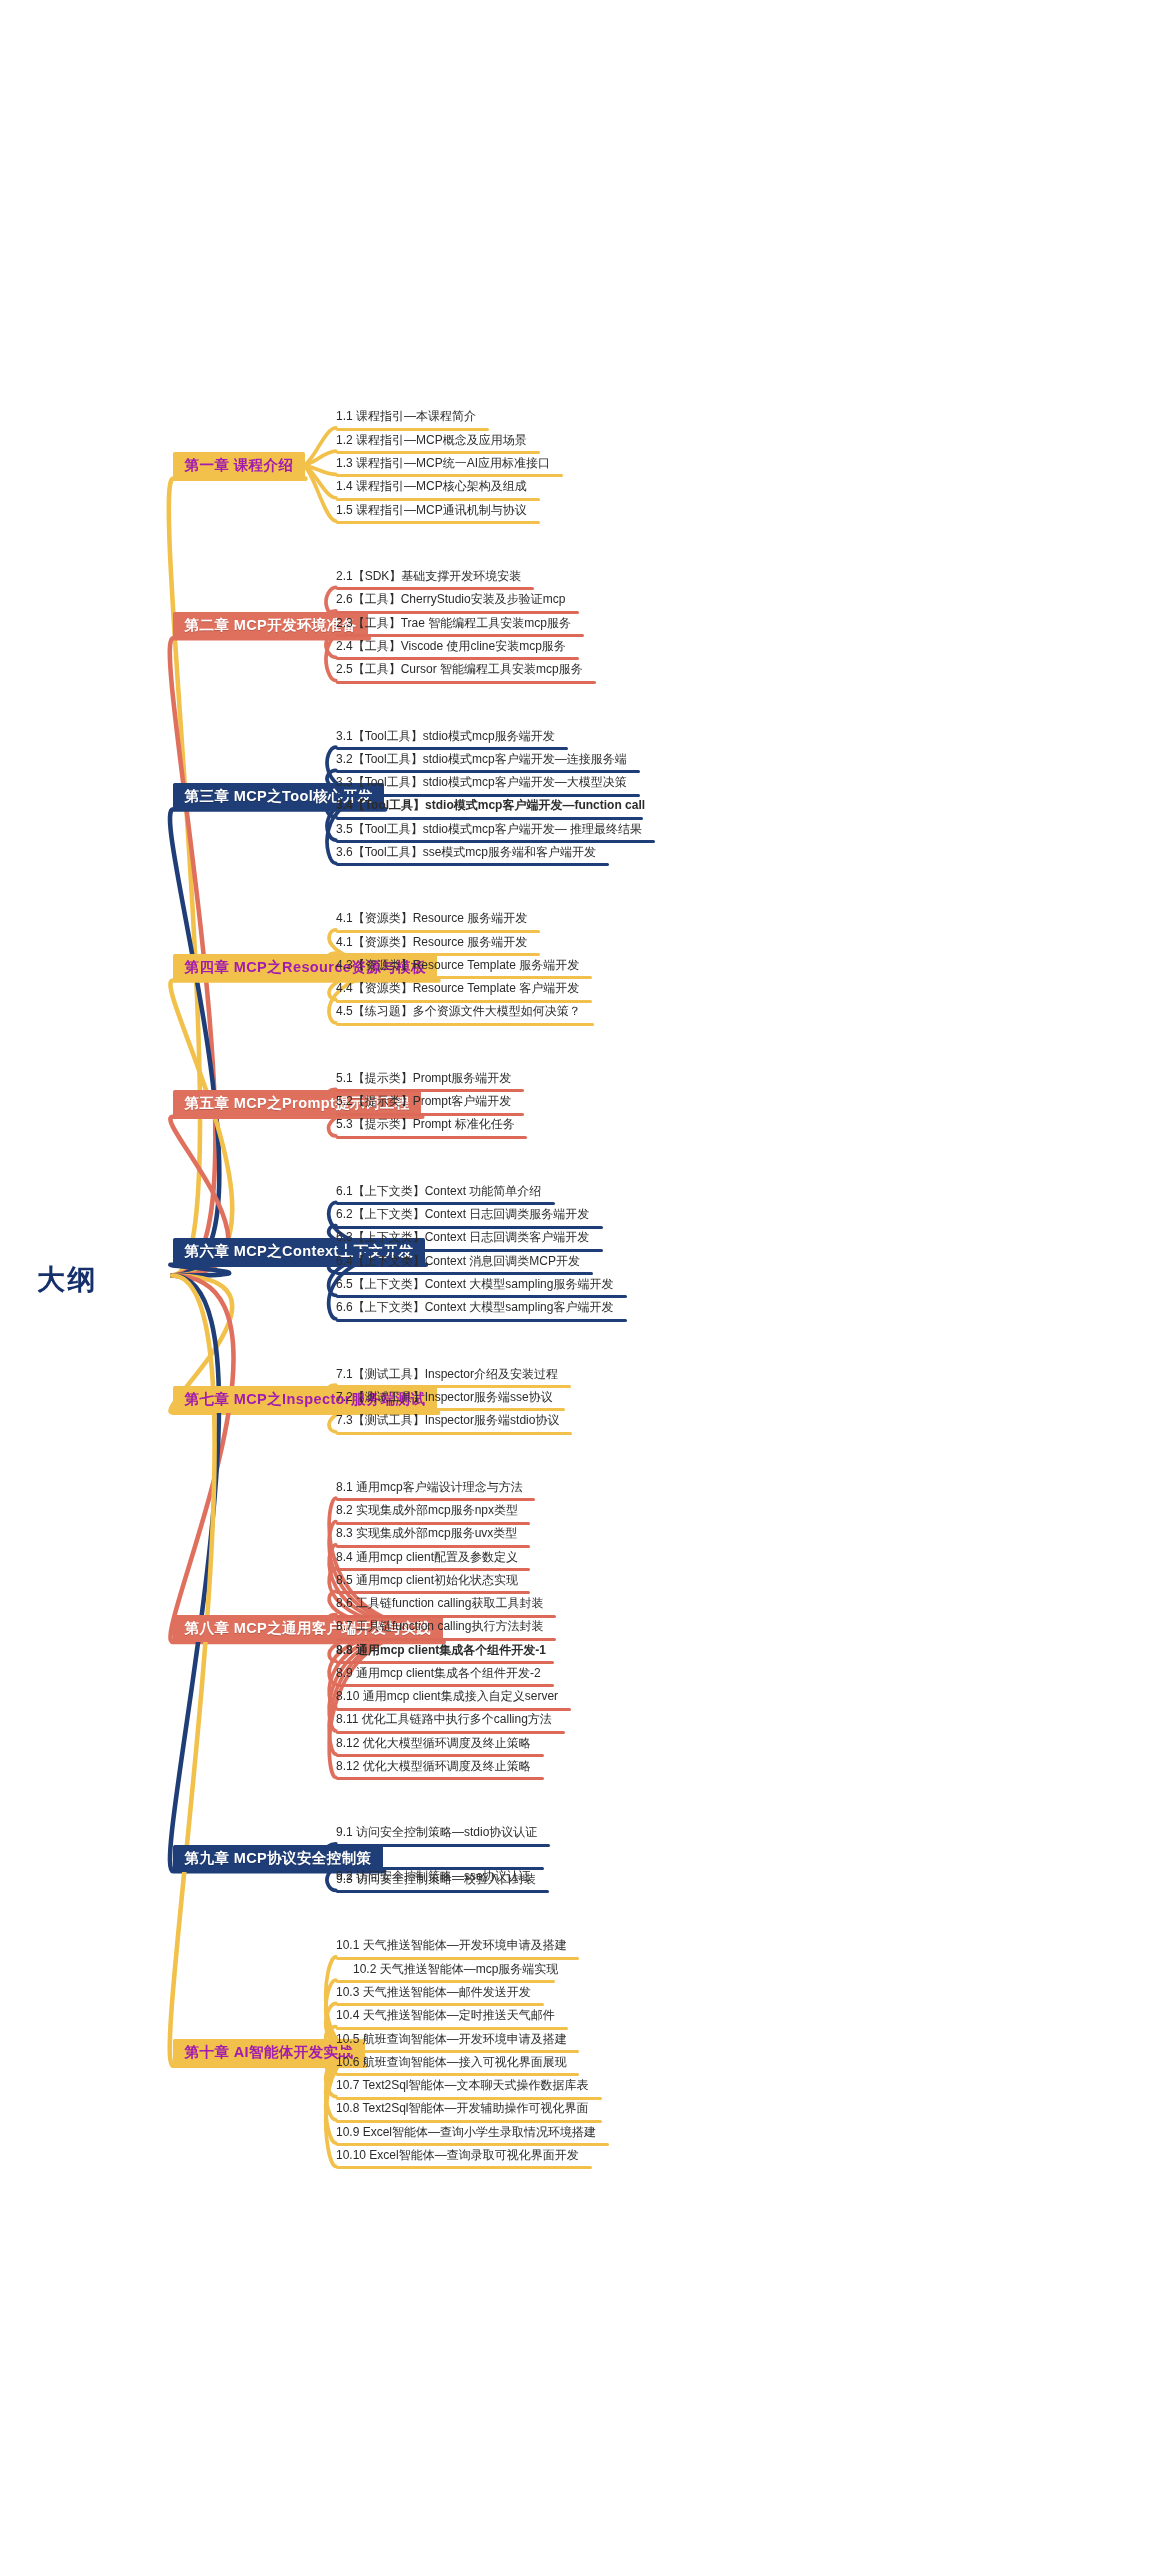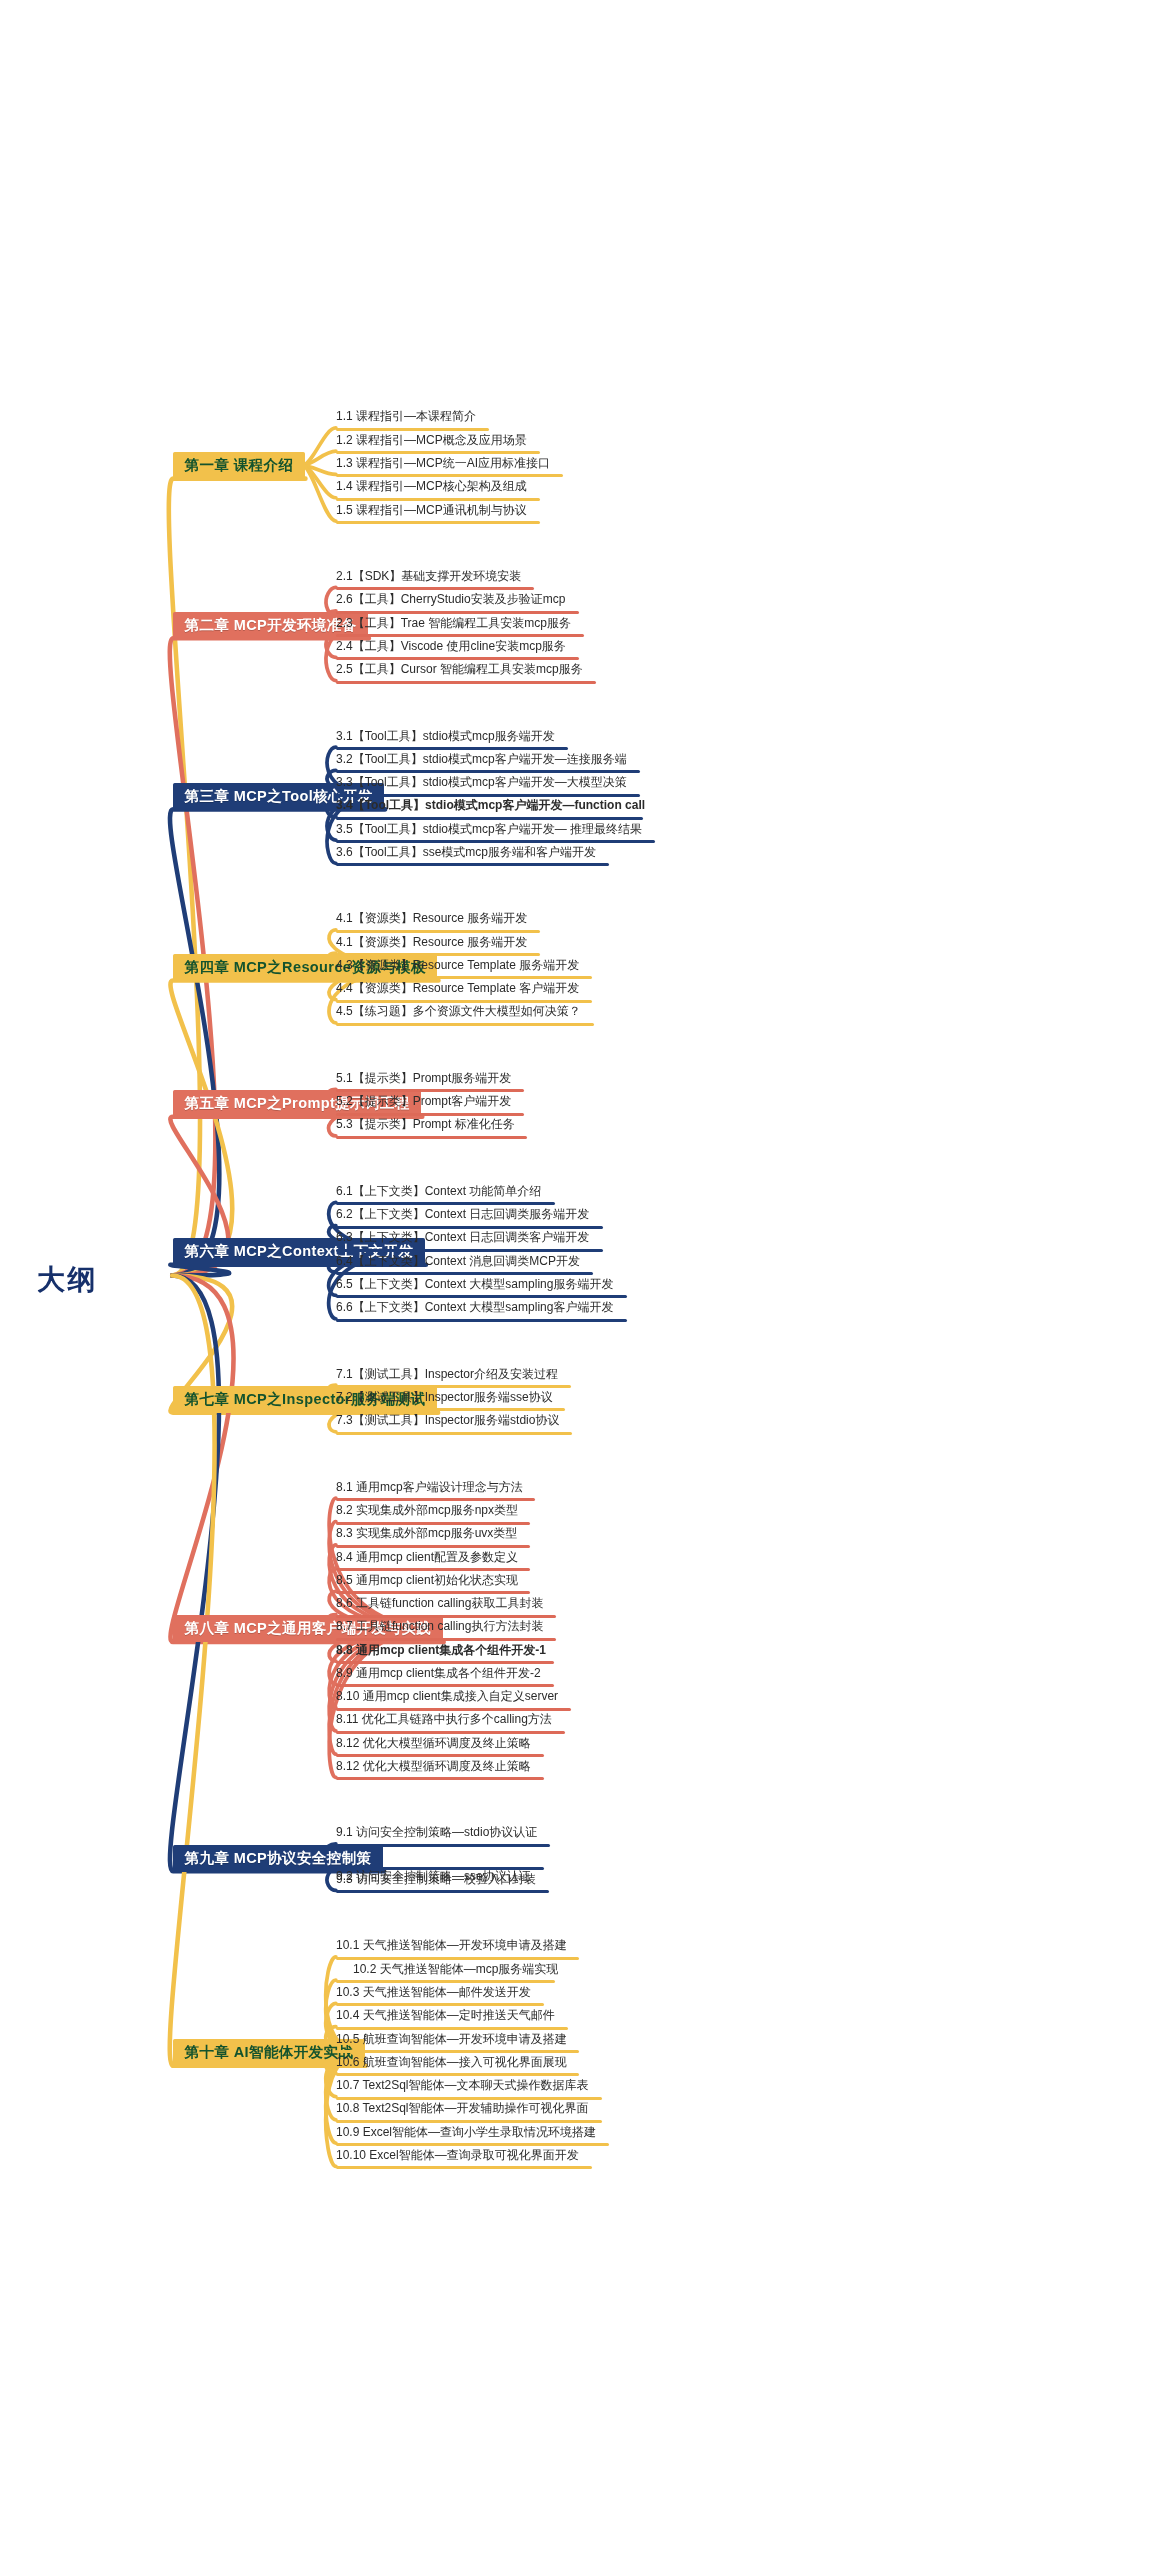--- a/index.html
+++ b/index.html
@@ -15,21 +15,21 @@
     position:absolute; color:#16306b; font-weight:700;
     font-size:28px; letter-spacing:2.5px; white-space:nowrap;
   }
 
   .chapter-box {
     position:absolute; display:flex; align-items:center; justify-content:center;
     color:#ffffff; font-weight:700; font-size:14.5px; letter-spacing:0.4px;
     white-space:nowrap; padding:0 11.6px; height:26.6px; border-radius:1.7px;
     text-shadow:0 0.8px 0 rgba(0,0,0,.18);
   }
-  .chapter-box.c-yellow { background:#F2C14B; color:#14532d; text-shadow:none;justify-content:flex-end; }
+  .chapter-box.c-yellow { background:#F2C14B; color:#a21caf; text-shadow:none;justify-content:flex-end; }
   .chapter-box.c-red    { background:#E0705E; }
   .chapter-box.c-blue   { background:#1F3D77; }
 
   .leaf {
     position:absolute; white-space:nowrap; font-size:12px;
     color:#2b2b2b; line-height:1; padding-bottom:4.2px;
   }
   .leaf .leaf-text { display:inline-block; }
 
   .leaf-underline {

